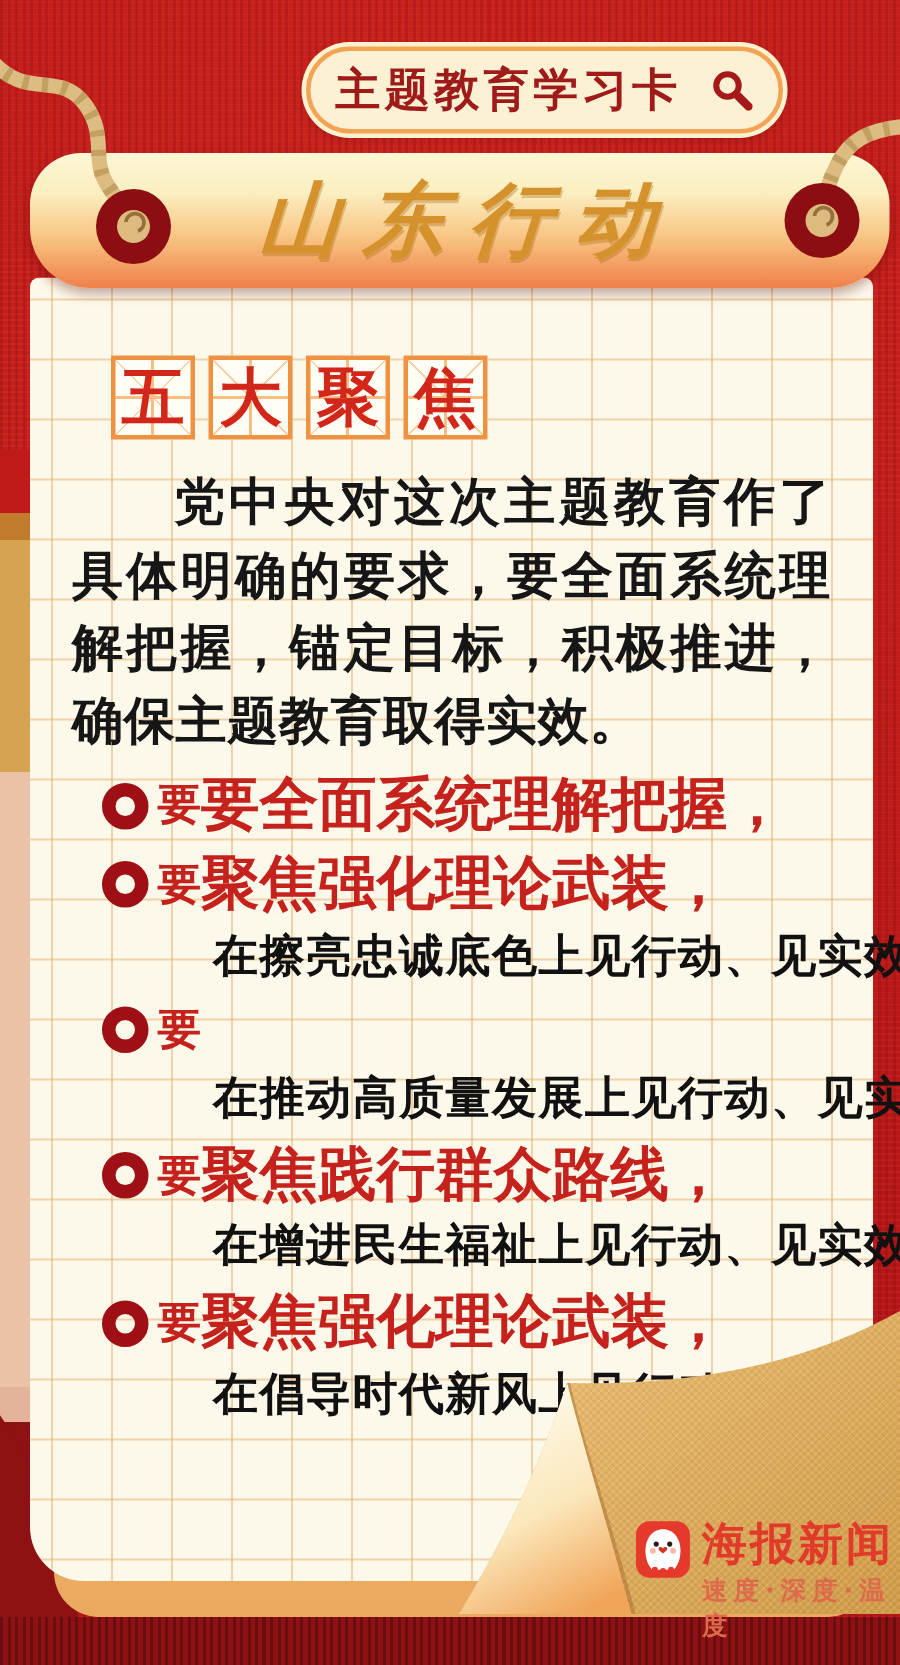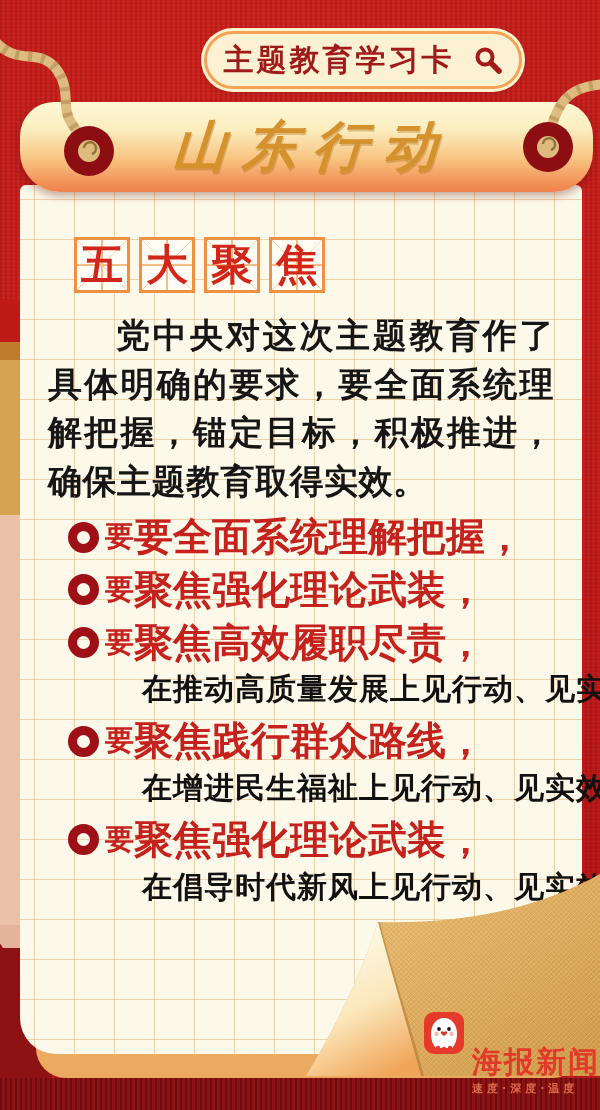--- a/index.html
+++ b/index.html
@@ -65,23 +65,23 @@
   .b-prefix{font-size:29px;font-weight:bold;}
   .b-focus{font-size:39px;font-weight:bold;line-height:1.12;white-space:nowrap;}
   .b-detail{font-family:"DejaVu Serif",serif;font-weight:bold;font-size:30px;color:#111;
     padding-left:74px;margin-top:5px;letter-spacing:1px;white-space:nowrap;}
   
   .footer-band{position:absolute;left:0;top:1078px;width:600px;height:32px;z-index:6;
     background-color:#8e1113;
     background-image:repeating-linear-gradient(90deg, rgba(0,0,0,.25) 0 2px, rgba(0,0,0,0) 2px 5px);}
   .corner{position:absolute;left:280px;top:858px;width:320px;height:225px;z-index:4;}
   .logo{position:absolute;left:424px;top:1012px;z-index:7;display:flex;align-items:flex-start;gap:8px;}
-  .logo-text{display:flex;flex-direction:column;margin-top:32px;}
+  .logo-text{display:flex;flex-direction:column;}
   .brand-name{font-size:30px;font-weight:bold;color:#e23a2a;letter-spacing:2px;line-height:1.05;margin-top:2px;}
-  .brand-tagline{font-size:11px;font-weight:bold;color:#dd6a4b;letter-spacing:4px;margin-top:3px;}
+  .brand-tagline{font-size:17px;font-weight:bold;color:#dd6a4b;letter-spacing:4px;margin-top:3px;}
   .ropes{position:absolute;left:0;top:0;width:600px;height:220px;z-index:5;pointer-events:none;}
 </style>
 </head>
 <body>
 
 <div class="poster">
 
   <div class="left-strip"></div>
   <div class="bl-dark"></div>
 
@@ -149,27 +149,27 @@
           <span class="b-focus">要全面系统理解把握，</span>
         </div>
       </div>
 
       <div class="bullet">
         <div class="b-head">
           <span class="ring"></span>
           <span class="b-prefix">要</span>
           <span class="b-focus">聚焦强化理论武装，</span>
         </div>
-      </div>
-
-      <div class="bullet">
-        <div class="b-head">
-          <span class="ring"></span>
-          <span class="b-prefix">要</span>
-          <span class="b-focus">聚焦高效履职尽责，</span>
+        <div class="b-detail">在擦亮忠诚底色上见行动、见实效</div>
+      </div>
+
+      <div class="bullet">
+        <div class="b-head">
+          <span class="ring"></span>
+          <span class="b-prefix">要</span>
         </div>
         <div class="b-detail">在推动高质量发展上见行动、见实效</div>
       </div>
 
       <div class="bullet">
         <div class="b-head">
           <span class="ring"></span>
           <span class="b-prefix">要</span>
           <span class="b-focus">聚焦践行群众路线，</span>
         </div>

